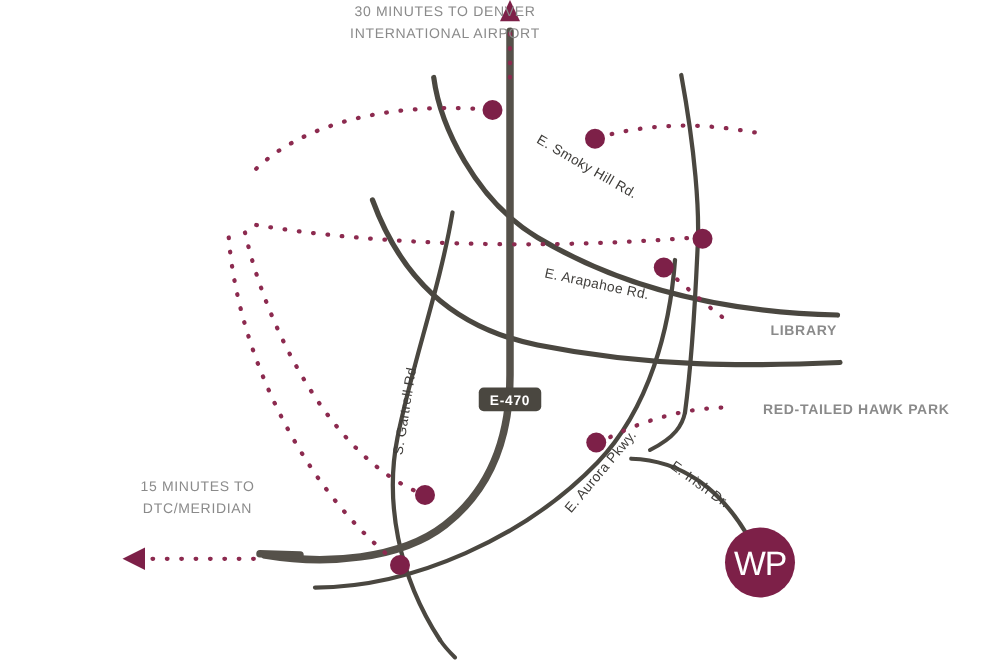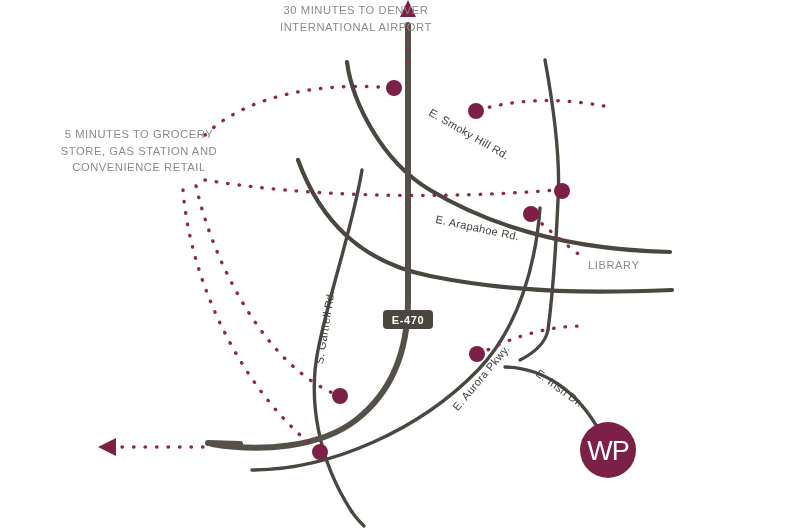--- a/index.html
+++ b/index.html
@@ -11,21 +11,21 @@
   .callout{
     position:absolute;
     color:#8a8a8a;
     font-size:11.2px;
     letter-spacing:0.55px;
     line-height:16.5px;
     white-space:pre-line;
     font-family:"Liberation Sans", sans-serif;
   }
   .callout.ctr{text-align:center;}
-  .callout.lft{text-align:left;}
+  .callout.lft{text-align:center;font-weight:bold;}
 
   .roadlabel{
     position:absolute;
     color:#3f3d3a;
     font-size:11px;
     letter-spacing:0.3px;
     font-family:"Liberation Sans", sans-serif;
     white-space:nowrap;
     transform-origin:0 0;
   }
@@ -122,27 +122,27 @@
     <g>
       <circle cx="608" cy="450" r="28" fill="#7d2048"></circle>
       <text id="wp-label" class="wp-text" x="608" y="460" text-anchor="middle">WP</text>
     </g>
   </svg>
 
   <div class="callout ctr" style="left:240px; top:2px; width:160px;margin-left:36px;">30 MINUTES TO DENVER
 INTERNATIONAL AIRPORT</div>
 
 
-  <div class="callout ctr" style="left:48px; top:126px; width:182px;">5 MINUTES TO GROCERY
-STORE, GAS STATION AND
-CONVENIENCE RETAIL</div>
 
   <div class="callout lft" style="left:588px; top:257px; width:110px;">LIBRARY</div>
 
+  <div class="callout lft" style="left:590px; top:320px; width:190px;">RED-TAILED HAWK PARK</div>
 
+  <div class="callout ctr" style="left:88px; top:382px; width:140px;">15 MINUTES TO
+DTC/MERIDIAN</div>
 
   <div class="roadlabel" style="left:433px; top:106px; transform:rotate(30deg);">E. Smoky Hill Rd.</div>
 
   <div class="roadlabel" style="left:437px; top:213px; transform:rotate(12deg);">E. Arapahoe Rd.</div>
 
   <div class="roadlabel" style="left:313px; top:363px; transform:rotate(-81deg);">S. Gartrell Rd.</div>
 
   <div class="roadlabel" style="left:450px; top:405px; transform:rotate(-50deg);">E. Aurora Pkwy.</div>
 
   <div class="roadlabel" style="left:541px; top:367px; transform:rotate(36deg);">E. Irish Dr.</div>

